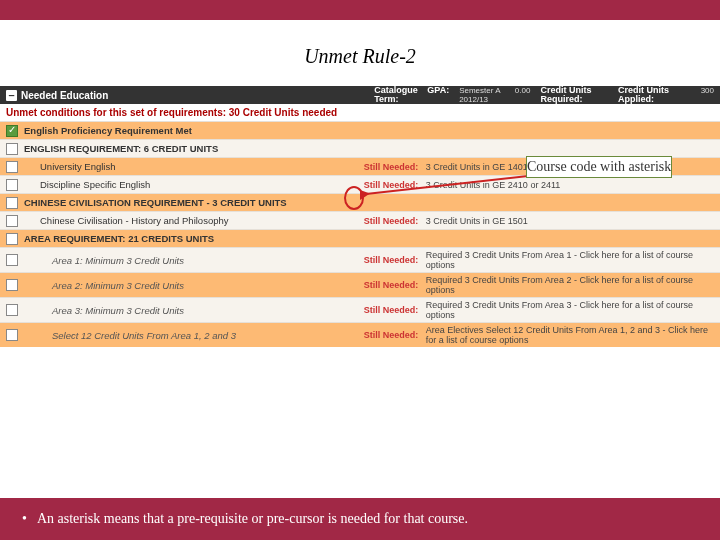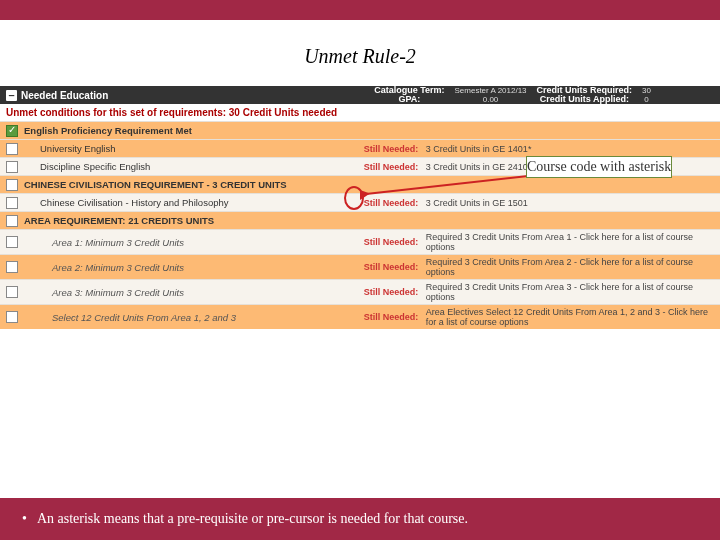--- a/index.html
+++ b/index.html
@@ -3,21 +3,21 @@
 <meta charset="utf-8">
 <style>
   * { box-sizing: border-box; margin: 0; padding: 0; }
   body { width: 720px; height: 540px; font-family: Arial, sans-serif; font-size: 10px; background: #fff; position: relative; overflow: hidden; }
   .topbar { height: 20px; background: #a12846; }
   .title { text-align: center; font-style: italic; font-size: 20px; font-family: "Times New Roman", serif; padding: 14px 0 18px; margin-top: 11px; }
   .sheet { width: 720px; position: relative; }
   .hdr { background: #333; color: #fff; height: 18px; display: flex; align-items: center; padding: 0 6px; font-weight: bold; }
   .hdr .left { flex: 0 0 52%; display: flex; align-items: center; gap: 4px; }
   .hdr .right { flex: 1; display: flex; gap: 10px; font-size: 9px; }
-  .hdr .grp { display: flex; flex-direction: column; line-height: 9px; align-items: center; }
+  .hdr .grp { display: flex; line-height: 9px; }
   .hdr .lab { font-weight: bold; }
   .hdr .val { font-weight: normal; color: #ddd; font-size: 8px; }
   .minus { display:inline-block; width:11px; height:11px; background:#fff; color:#333; text-align:center; line-height:10px; font-size:11px; border-radius:1px; }
   .unmet { padding: 3px 6px; font-size: 10px; color: #a00; font-weight: bold; }
   .row { display: flex; align-items: center; border-top: 1px solid #e6e0d8; min-height: 18px; padding: 2px 6px; background: #fdba74; }
   .row.alt { background: #f7f3ed; }
   .row .chk { width: 12px; height: 12px; border: 1px solid #888; background: #fff; margin-right: 6px; flex-shrink: 0; position: relative; }
   .row .chk.on { background: #5a9b3e; border-color: #3f7a28; }
   .row .chk.on::after { content: "✓"; color: #fff; position: absolute; top: -2px; left: 1px; font-size: 10px; }
   .row .name { flex: 0 0 48%; font-weight: bold; color: #333; font-family: Tahoma, sans-serif; font-size: 9.5px; }
@@ -63,20 +63,24 @@
       </div>
     </div>
   </div>
 
   <div class="unmet">Unmet conditions for this set of requirements:   30 Credit Units needed</div>
 
   <div id="rows">
       <div class="row ">
         <span class="chk on"></span>
         <span class="name">English Proficiency Requirement Met</span>
+      </div>
+      <div class="row  alt">
+        <span class="chk"></span>
+        <span class="name">ENGLISH REQUIREMENT: 6 CREDIT UNITS</span>
       </div>
       <div class="row indent">
         <span class="chk"></span>
         <span class="name">University English</span>
         <span class="need">Still Needed:</span>
         <span class="detail">3 Credit Units in GE 1401*</span>
       </div>
       <div class="row indent alt">
         <span class="chk"></span>
         <span class="name">Discipline Specific English</span>

